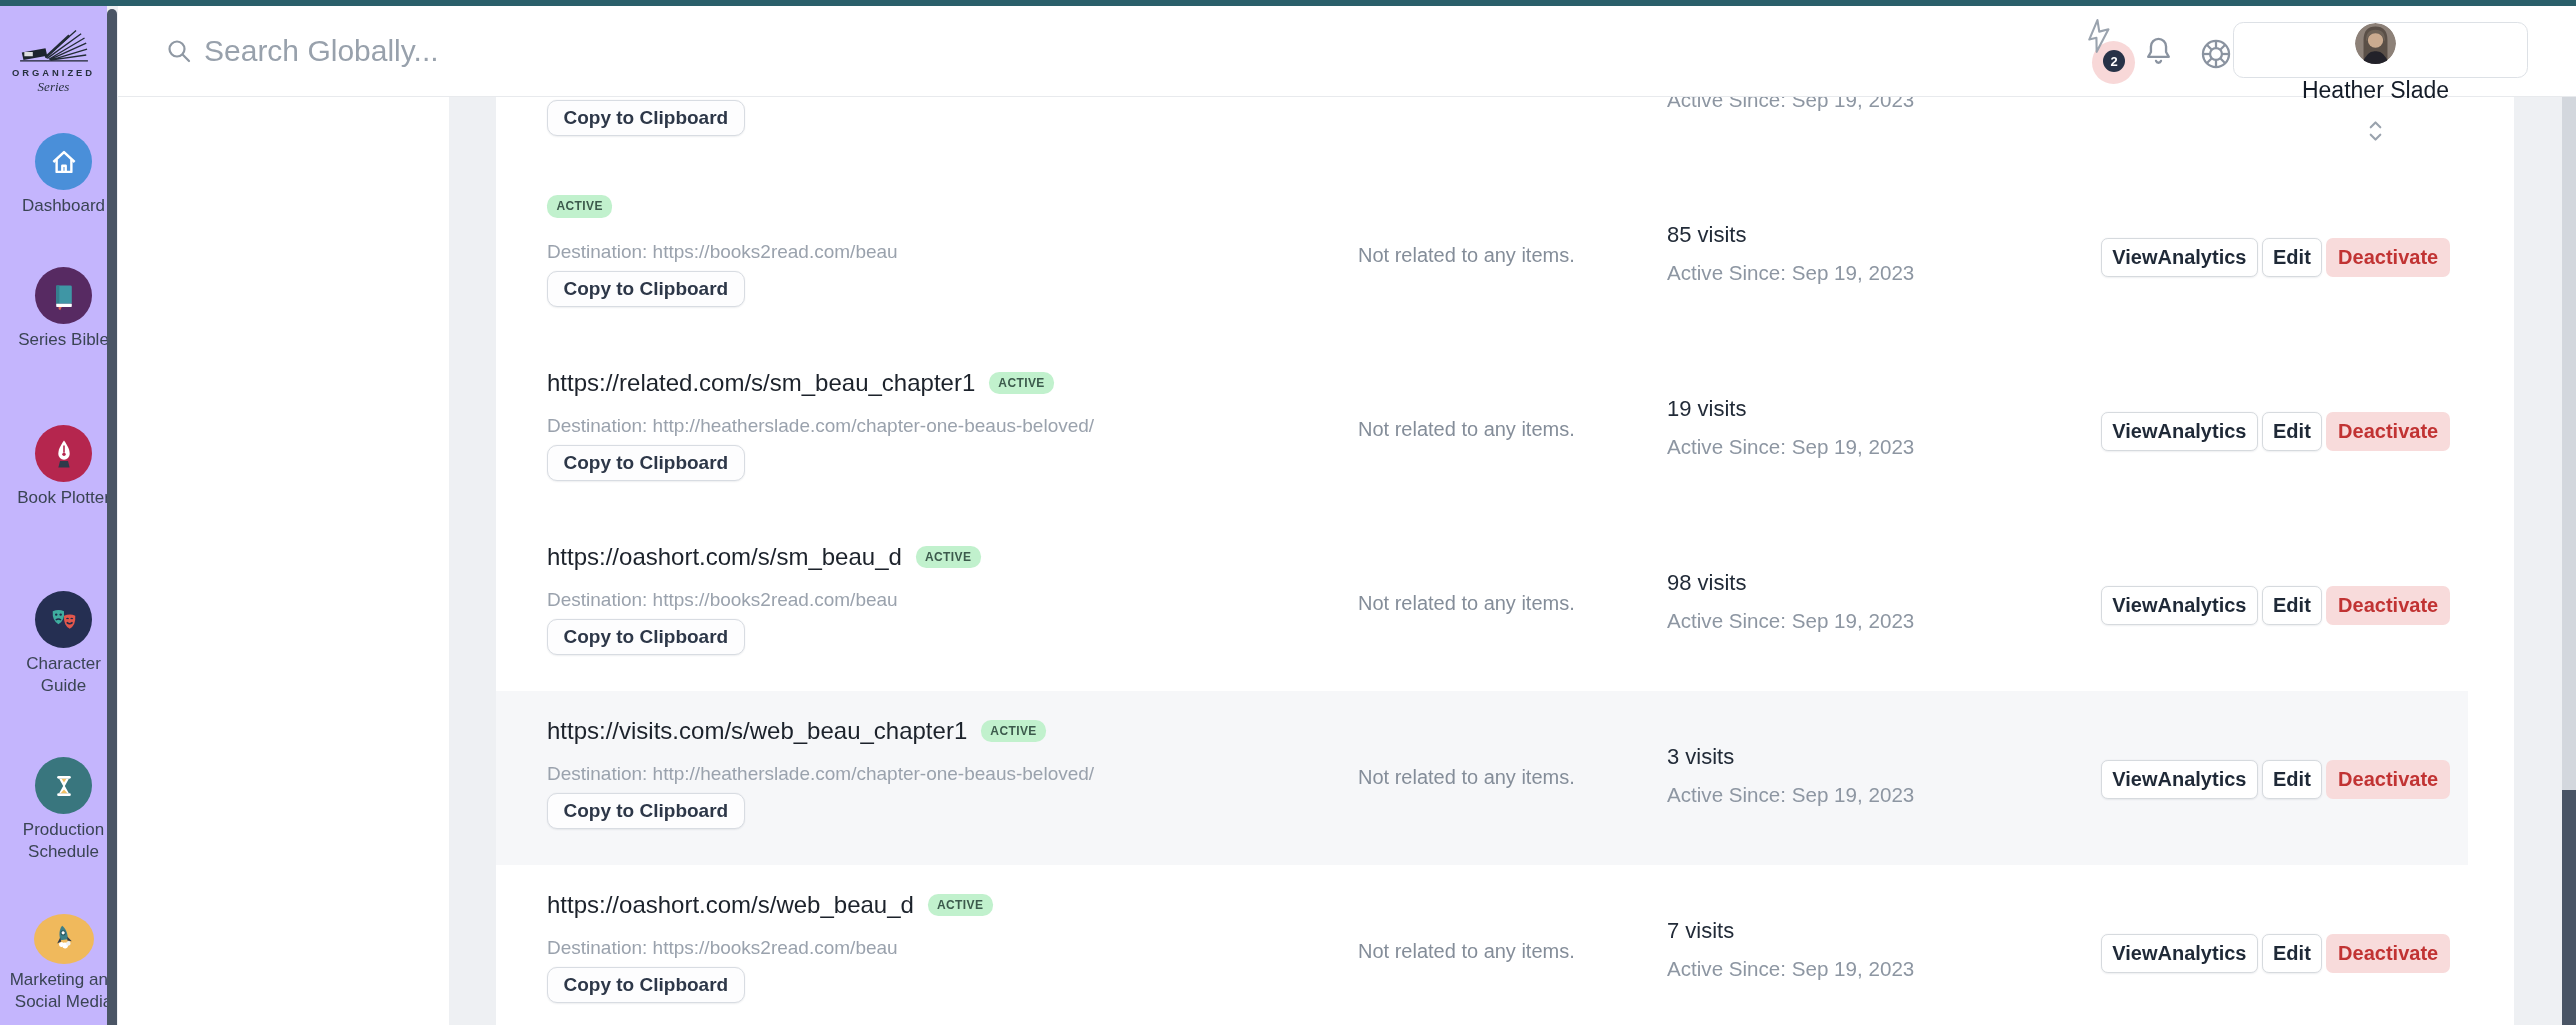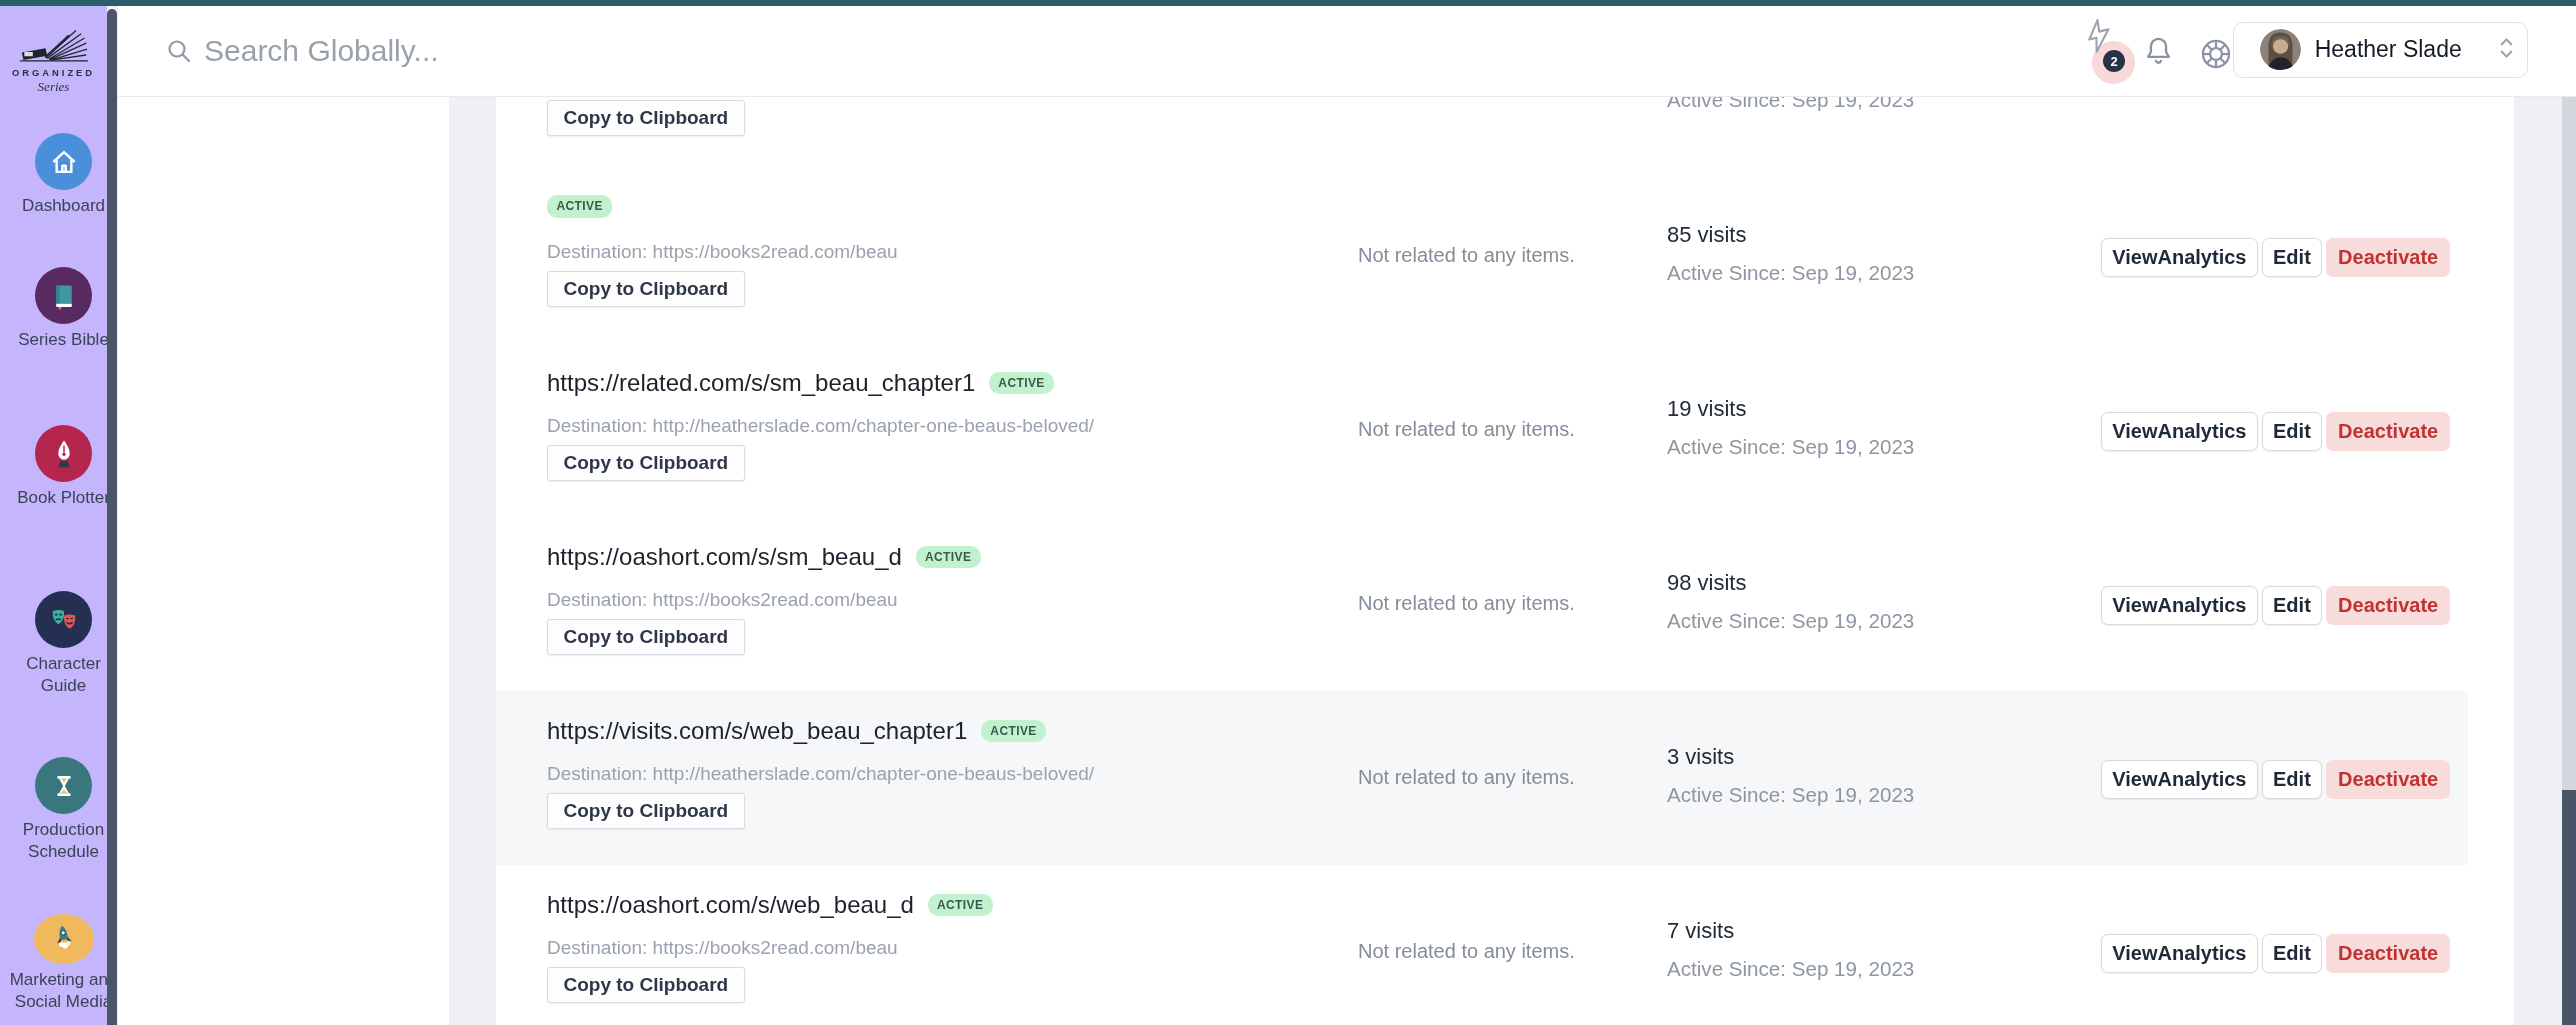--- a/index.html
+++ b/index.html
@@ -48,33 +48,33 @@
                 background:#f8d8d8; z-index:1; }
   .bolt-icon { position:absolute; left:1965px; top:12px; z-index:2; cursor:pointer; }
   .notif-badge { position:absolute; left:1985px; top:44px; width:22px; height:22px; border-radius:50%;
                  background:#273247; color:#fff; font-size:13px; font-weight:700; z-index:3;
                  display:flex; align-items:center; justify-content:center; }
   .bell-icon { position:absolute; left:2024px; top:27.5px; cursor:pointer; }
   .help-icon { position:absolute; left:2081px; top:31px; cursor:pointer; }
 
   .user-chip { position:absolute; left:2115px; top:15.5px; width:295px; height:56px; background:#fff;
                border:1.3px solid #dde1e6; border-radius:10.3px; display:flex; align-items:center;
-               padding:0 12px 0 26px; gap:13.7px; cursor:pointer; }
+               padding:0 12px 0 2px; gap:13.7px; cursor:pointer;flex-direction:column; }
   .avatar { width:41px; height:41px; border-radius:50%; overflow:hidden; flex:0 0 auto; }
   .user-name { font-size:23px; color:#141c28; flex:1 1 auto; }
 
   
   .left-panel { position:absolute; left:118px; top:97px; width:331px; height:928px; background:#ffffff; }
   .card { position:absolute; left:496px; top:97px; width:2018px; height:928px; background:#ffffff; }
 
   .scroll-track { position:absolute; left:2562px; top:97px; width:13.7px; height:928px; background:#d3d7dd; }
   .scroll-thumb { position:absolute; left:2562px; top:790px; width:13.7px; height:235px; background:#4a5565; }
 
   
-  .copy-btn { height:36px; padding:0 15.5px; background:#fdfdfe; border:1.3px solid #d8dce2; border-radius:3px;
+  .copy-btn { height:36px; padding:0 15.5px; background:#fdfdfe; border:1.3px solid #d8dce2; border-radius:10px;
               font-size:19px; font-weight:700; color:#2d3748; cursor:pointer;
               box-shadow:0 0.9px 1.7px rgba(30,40,60,.08);
               font-family:"Liberation Sans","DejaVu Sans",sans-serif; }
   .act-btn { height:39px; border-radius:6.9px; font-size:20px; font-weight:700; cursor:pointer;
              font-family:"Liberation Sans","DejaVu Sans",sans-serif; }
   .act-view { padding:0 10.3px; background:#fff; border:1.3px solid #d6dade; color:#1f2937;
               box-shadow:0 0.9px 1.7px rgba(30,40,60,.08); }
   .act-edit { padding:0 10.3px; background:#fff; border:1.3px solid #d6dade; color:#1f2937;
               box-shadow:0 0.9px 1.7px rgba(30,40,60,.08); }
   .act-deactivate { padding:0 12px; background:#f8dbdb; border:none; color:#c13333; }

